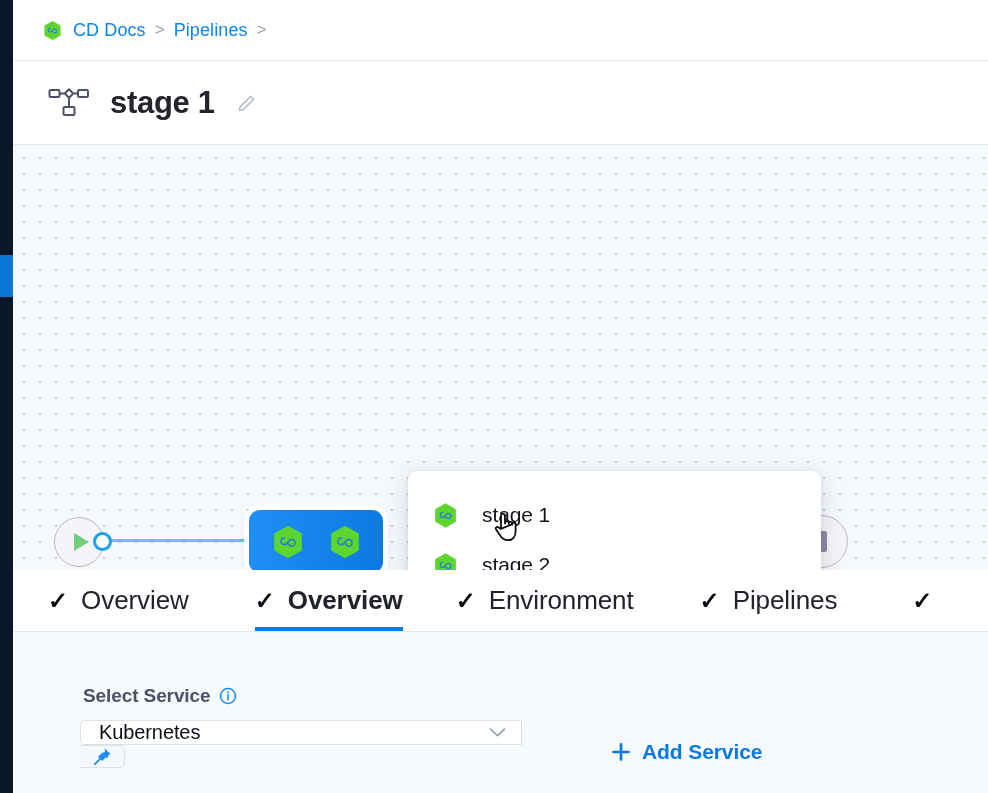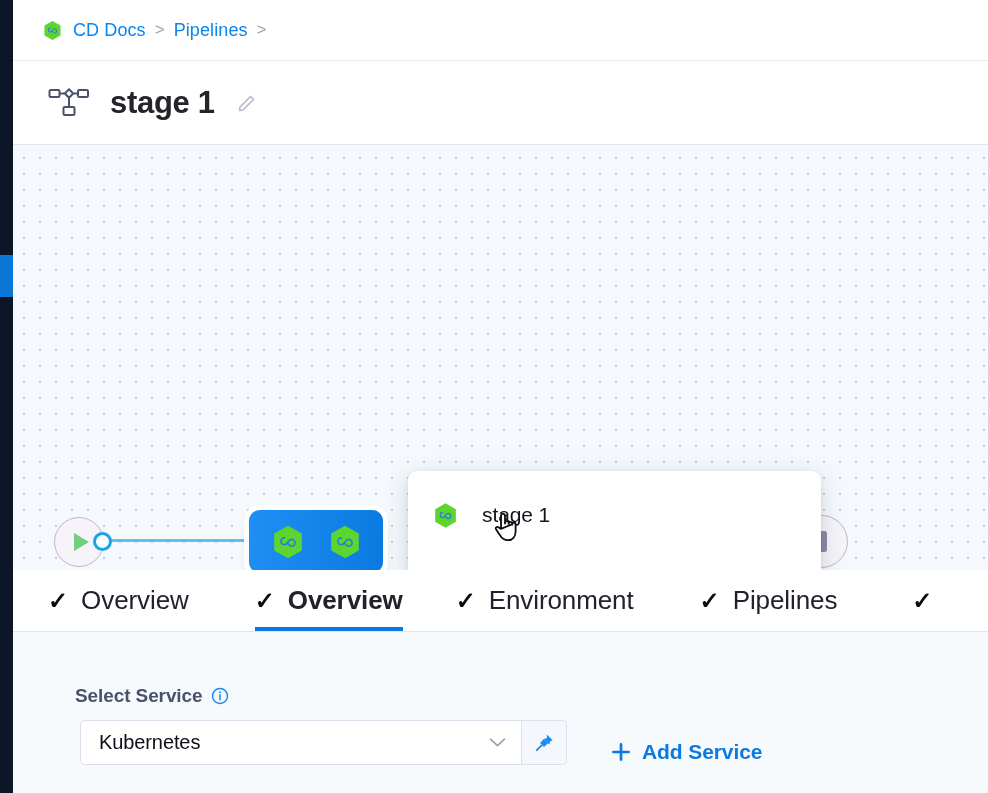--- a/index.html
+++ b/index.html
@@ -257,38 +257,39 @@
   
   .bottom-panel {
     position: absolute;
     left: 13px; top: 632px;
     width: 975px;
     height: 161px;
     background: #f7fafd;
   }
   .field-label-row {
     position: absolute;
-    left: 62px; top: 53px;
+    left: 70px; top: 53px;
     display: flex;
     align-items: center;
   }
   .field-label {
     font-size: 19px;
     font-weight: bold;
     color: #4b5168;
     letter-spacing: -0.1px;
   }
   .info-icon { margin-left: 9px; width: 18px; height: 18px; display:block; }
 
   .select-wrap {
     position: absolute;
     left: 67px; top: 88px;
     display: flex;
     align-items: stretch;
     height: 45px;
+    flex-direction: column;
   }
   .select-box {
     width: 442px;
     background: #ffffff;
     border: 1px solid #dbe0ea;
     border-radius: 5px 0 0 5px;
     display: flex;
     align-items: center;
     justify-content: space-between;
     padding: 0 15px 0 18px;
@@ -380,20 +381,27 @@
     <div class="end-bar"></div>
   </div>
 
   <div class="stage-popup">
     <div class="popup-item">
       <svg class="popup-hex" viewBox="0 0 24 24">
         <path d="M12 1.2 21.2 6.4v11.2L12 22.8 2.8 17.6V6.4Z" fill="#5cd62f"></path>
         <path d="M9.6 9.2a2.3 2.3 0 1 0 0 4.6c1.3 0 1.9-1 2.4-1.8.5-.8 1.1-1.8 2.4-1.8a2.3 2.3 0 1 1 0 4.6c-1.3 0-1.9-1-2.4-1.8" fill="none" stroke="#2a7fd4" stroke-width="1.15" stroke-linecap="round"></path>
       </svg>
       <span class="popup-label">stage 1</span>
+    </div>
+    <div class="popup-item">
+      <svg class="popup-hex" viewBox="0 0 24 24">
+        <path d="M12 1.2 21.2 6.4v11.2L12 22.8 2.8 17.6V6.4Z" fill="#5cd62f"></path>
+        <path d="M9.6 9.2a2.3 2.3 0 1 0 0 4.6c1.3 0 1.9-1 2.4-1.8.5-.8 1.1-1.8 2.4-1.8a2.3 2.3 0 1 1 0 4.6c-1.3 0-1.9-1-2.4-1.8" fill="none" stroke="#2a7fd4" stroke-width="1.15" stroke-linecap="round"></path>
+      </svg>
+      <span class="popup-label">stage 2</span>
     </div>
   </div>
 
   <svg class="cursor-hand" viewBox="0 0 27 32">
     <path d="M9 17V4.8a2 2 0 0 1 4 0v8.4m0-1.2a1.8 1.8 0 0 1 3.6 0v1.6m0-1a1.8 1.8 0 0 1 3.6 0v1.8m0-1.2a1.7 1.7 0 0 1 3.4 0v7.4c0 5.1-3 8.6-7.6 8.6-4.8 0-6.6-2.3-8.2-5.3L4 18.2c-.7-1.3.6-2.8 2-2.2l3 1.9Z" fill="#ffffff" stroke="#0c0c0c" stroke-width="1.8" stroke-linejoin="round"></path>
   </svg>
 </div>
 
 <div class="tabs-bar">
   <div class="tab">

